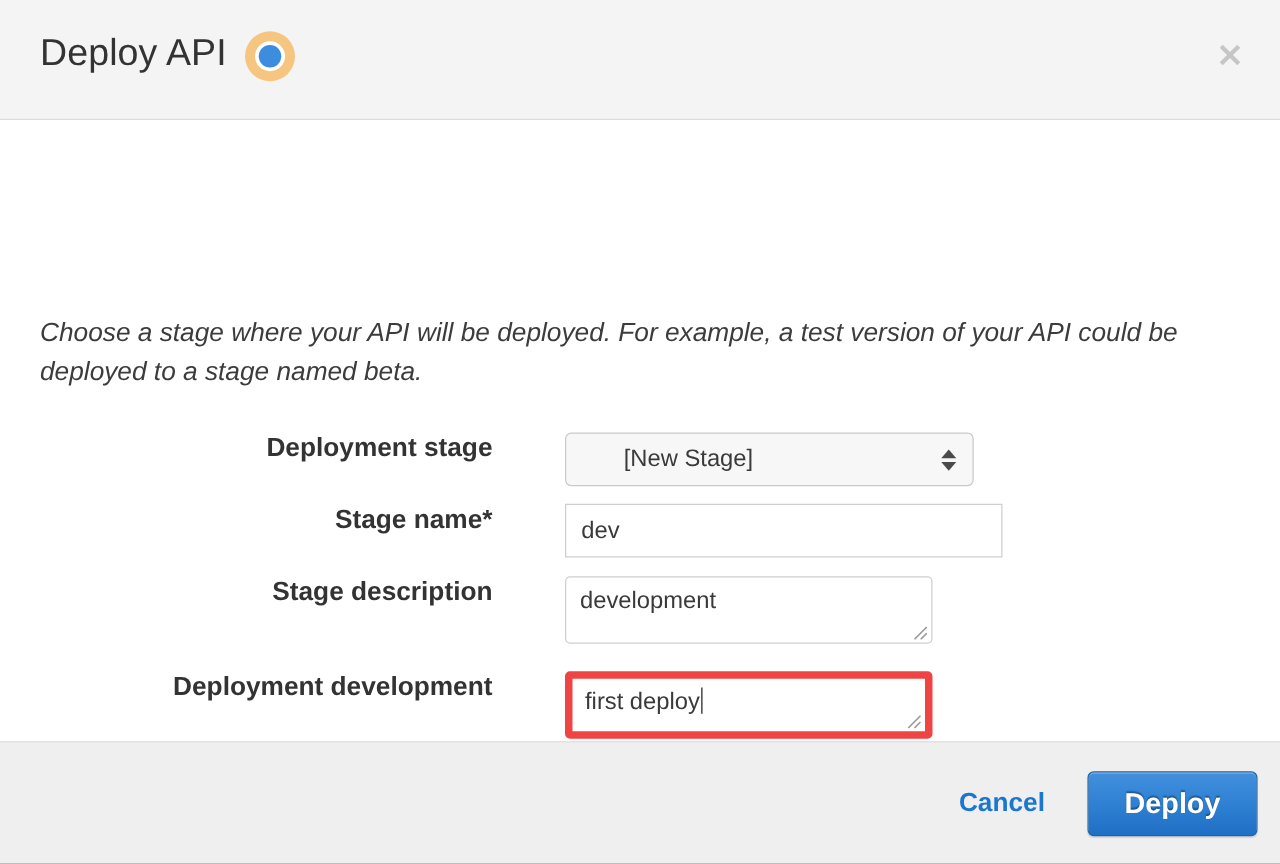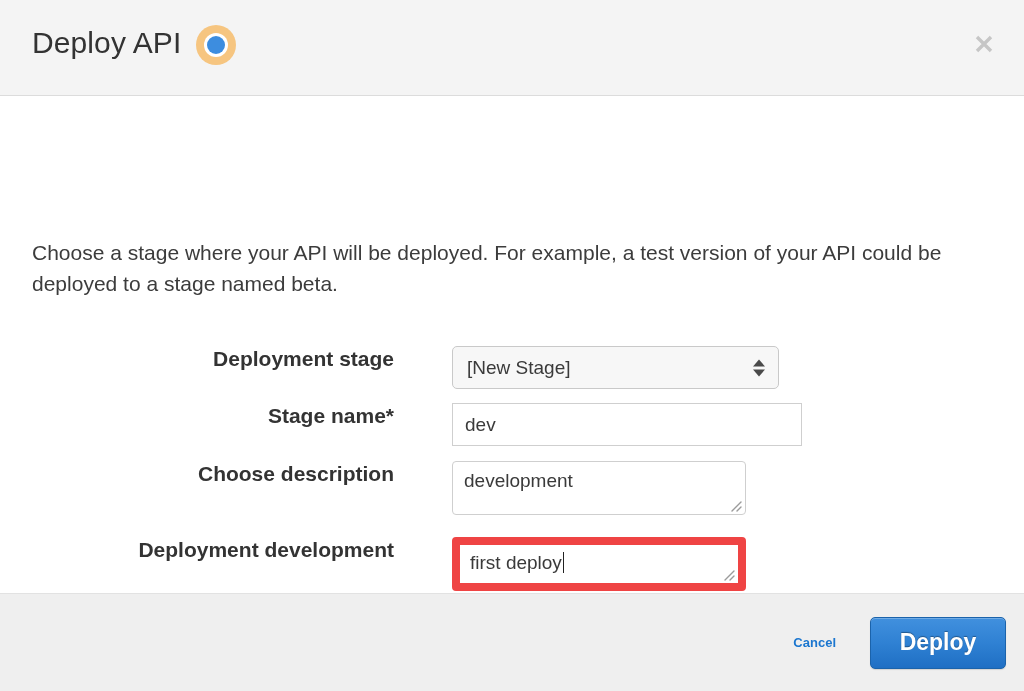--- a/index.html
+++ b/index.html
@@ -87,25 +87,26 @@
   
   .modal-body {
     flex: 1 1 auto;
     position: relative;
     background: #ffffff;
     padding: 0;
   }
   .intro-text {
     position: absolute;
     left: 32px;
-    top: 142px;
+    top: 156px;
     width: 930px;
     font-size: 21px;
     line-height: 1.47;
     color: #3c3c3c;
+    font-style: italic;
   }
 
   .form {
     position: absolute;
     left: 0;
     top: 250px;
     width: 100%;
   }
   .form-row {
     display: flex;
@@ -131,20 +132,21 @@
     position: relative;
     width: 327px;
     height: 43px;
     background: #f7f7f7;
     border: 1px solid #c9c9c9;
     border-radius: 5px;
     box-sizing: border-box;
     display: flex;
     align-items: center;
     cursor: pointer;
+    padding-left: 32px;
   }
   .stage-select .value {
     padding-left: 14px;
     font-size: 19px;
     color: #3a3a3a;
   }
   .stepper-arrows {
     position: absolute;
     right: 13px;
     top: 50%;
@@ -186,21 +188,21 @@
   .textarea-box {
     position: relative;
     width: 294px;
     height: 54px;
     background: #ffffff;
     border: 1px solid #cfcfcf;
     border-radius: 4px;
     box-sizing: border-box;
   }
   .textarea-box.focused {
-    border: 8px solid #ef4444;
+    border: 6px solid #ef4444;
     border-radius: 4px;
   }
   .textarea-text {
     position: absolute;
     left: 11px;
     top: 8px;
     font-size: 19px;
     color: #3a3a3a;
     white-space: nowrap;
   }
@@ -233,21 +235,21 @@
     background: #efefef;
     border-top: 1px solid #e2e2e2;
     box-sizing: border-box;
     display: flex;
     align-items: center;
     justify-content: flex-end;
     padding-right: 18px;
     gap: 32px;
   }
   .cancel-link {
-    font-size: 13px;
+    font-size: 21px;
     font-weight: bold;
     color: #1b76cf;
     text-decoration: none;
     cursor: pointer;
     background: none;
     border: none;
     font-family: "Liberation Sans", sans-serif;
     padding: 4px 2px;
   }
   .deploy-button {
@@ -306,21 +308,21 @@
       </div>
 
       <div class="form-row" style="margin-top:14px;">
         <div class="form-label">Stage name*</div>
         <div class="form-control-wrap">
           <input class="text-input" type="text" value="dev" style="">
         </div>
       </div>
 
       <div class="form-row" style="margin-top:15px;">
-        <div class="form-label">Choose description</div>
+        <div class="form-label">Stage description</div>
         <div class="form-control-wrap">
           <div class="textarea-box">
             <span class="textarea-text">development</span>
             <span class="resize-grip">
               <svg width="13" height="13" viewBox="0 0 13 13">
                 <path d="M12 3 L3 12 M12 8 L8 12" stroke="#9b9b9b" stroke-width="1.4" stroke-linecap="round"></path>
               </svg>
             </span>
           </div>
         </div>

